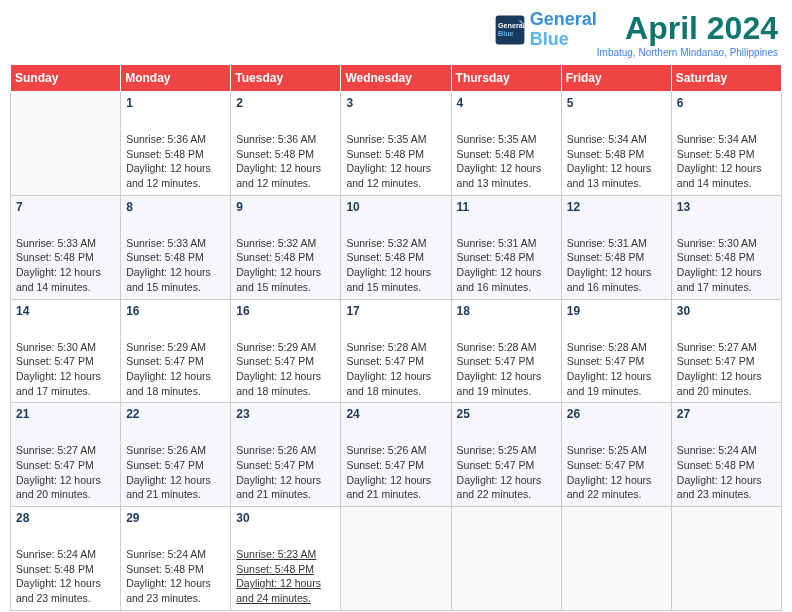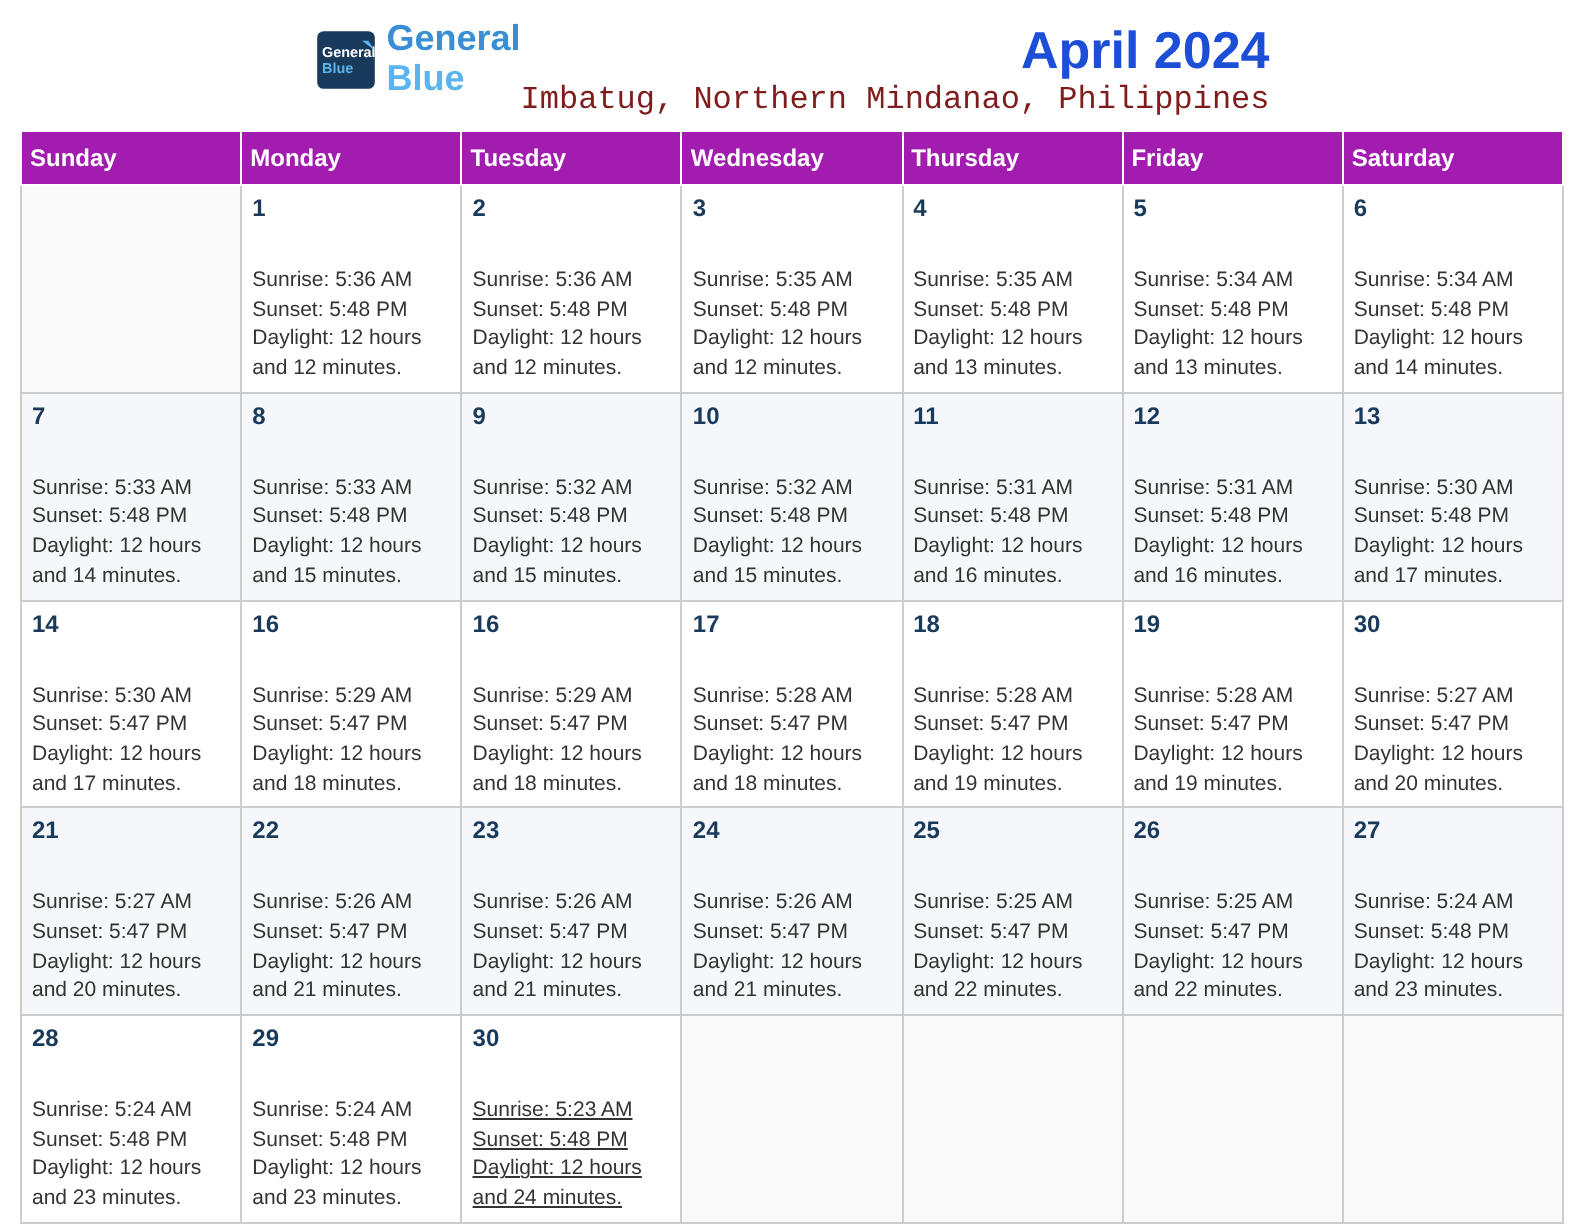--- a/index.html
+++ b/index.html
@@ -5,21 +5,21 @@
     * { box-sizing: border-box; margin: 0; padding: 0; }
     body {
       font-family: Arial, sans-serif;
       background: #fff;
       width: 792px;
       min-height: 612px;
       padding: 10px;
     }
     .header {
       display: flex;
-      justify-content: center;
+      justify-content: flex-end;
       align-items: flex-start;
       margin-bottom: 6px;
       padding: 0 4px;
     }
     .logo {
       display: flex;
       align-items: center;
       gap: 4px;
     }
     .logo-text {
@@ -32,36 +32,35 @@
       color: #3a8fd4;
     }
     .logo-icon {
       width: 32px;
       height: 32px;
     }
     .title-area {
       text-align: right;
     }
     .month-title {
-      font-size: 26px;
+      font-size: 32px;
       font-weight: bold;
-      color: #1d4ed8;
+      color: #0f766e;
     }
     .location {
-      font-size: 16px;
-      color: #7f1d1d;
-      font-family: Liberation Mono, monospace;
+      font-size: 10px;
+      color: #3b82f6;
     }
     .calendar {
       width: 100%;
       border-collapse: collapse;
       font-size: 11px;
     }
     .calendar th {
-      background: #a21caf;
+      background: #ef4444;
       color: #fff;
       padding: 6px 4px;
       text-align: left;
       font-size: 12px;
       font-weight: bold;
       border: 1px solid #fff;
     }
     .calendar td {
       vertical-align: top;
       padding: 4px 5px;

